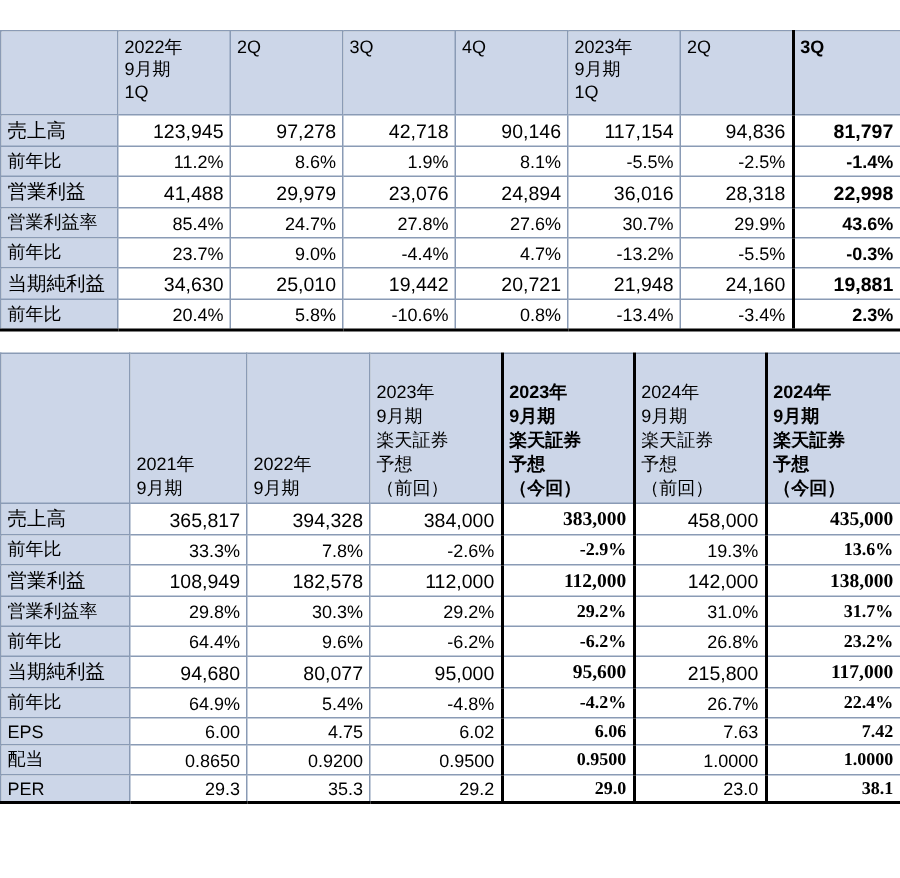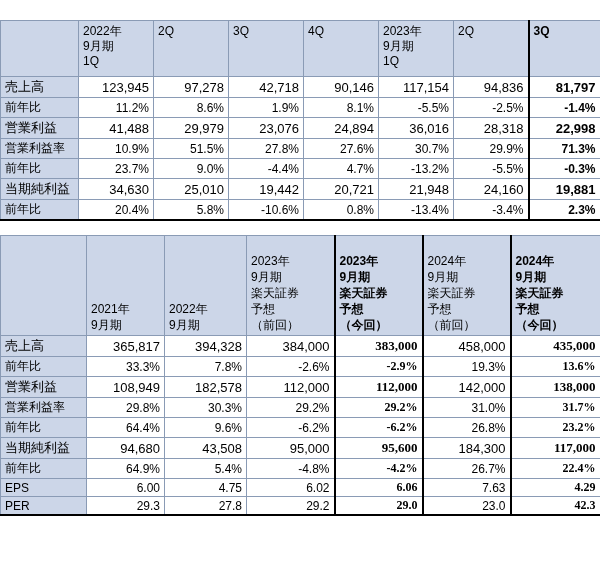--- a/index.html
+++ b/index.html
@@ -158,27 +158,27 @@
           <td>41,488</td>
           <td>29,979</td>
           <td>23,076</td>
           <td>24,894</td>
           <td>36,016</td>
           <td>28,318</td>
           <td class="strongcol cellline-left cellline-right">22,998</td>
         </tr>
         <tr>
           <td class="rowlab">営業利益率</td>
-          <td>10.9%</td>
-          <td>51.5%</td>
+          <td>85.4%</td>
+          <td>24.7%</td>
           <td>27.8%</td>
           <td>27.6%</td>
           <td>30.7%</td>
           <td>29.9%</td>
-          <td class="strongcol cellline-left cellline-right">71.3%</td>
+          <td class="strongcol cellline-left cellline-right">43.6%</td>
         </tr>
         <tr>
           <td class="rowlab">前年比</td>
           <td>23.7%</td>
           <td>9.0%</td>
           <td>-4.4%</td>
           <td>4.7%</td>
           <td>-13.2%</td>
           <td>-5.5%</td>
           <td class="strongcol cellline-left cellline-right">-0.3%</td>
@@ -297,49 +297,58 @@
           <td>64.4%</td>
           <td>9.6%</td>
           <td>-6.2%</td>
           <td class="strongcol cellline-left cellline-right">-6.2%</td>
           <td>26.8%</td>
           <td class="strongcol cellline-left cellline-right">23.2%</td>
         </tr>
         <tr class="bigrow">
           <td class="rowlab">当期純利益</td>
           <td>94,680</td>
-          <td>43,508</td>
+          <td>80,077</td>
           <td>95,000</td>
           <td class="strongcol cellline-left cellline-right">95,600</td>
-          <td>184,300</td>
+          <td>215,800</td>
           <td class="strongcol cellline-left cellline-right">117,000</td>
         </tr>
         <tr>
           <td class="rowlab">前年比</td>
           <td>64.9%</td>
           <td>5.4%</td>
           <td>-4.8%</td>
           <td class="strongcol cellline-left cellline-right">-4.2%</td>
           <td>26.7%</td>
           <td class="strongcol cellline-left cellline-right">22.4%</td>
         </tr>
         <tr>
           <td class="rowlab">EPS</td>
           <td>6.00</td>
           <td>4.75</td>
           <td>6.02</td>
           <td class="strongcol cellline-left cellline-right">6.06</td>
           <td>7.63</td>
-          <td class="strongcol cellline-left cellline-right">4.29</td>
+          <td class="strongcol cellline-left cellline-right">7.42</td>
+        </tr>
+        <tr>
+          <td class="rowlab">配当</td>
+          <td>0.8650</td>
+          <td>0.9200</td>
+          <td>0.9500</td>
+          <td class="strongcol cellline-left cellline-right">0.9500</td>
+          <td>1.0000</td>
+          <td class="strongcol cellline-left cellline-right">1.0000</td>
         </tr>
         <tr class="tb-bot">
           <td class="rowlab">PER</td>
           <td>29.3</td>
-          <td>27.8</td>
+          <td>35.3</td>
           <td>29.2</td>
           <td class="strongcol cellline-left cellline-right">29.0</td>
           <td>23.0</td>
-          <td class="strongcol cellline-left cellline-right">42.3</td>
+          <td class="strongcol cellline-left cellline-right">38.1</td>
         </tr>
       </tbody>
   </table>
 
 </div>
 
 </body></html>

